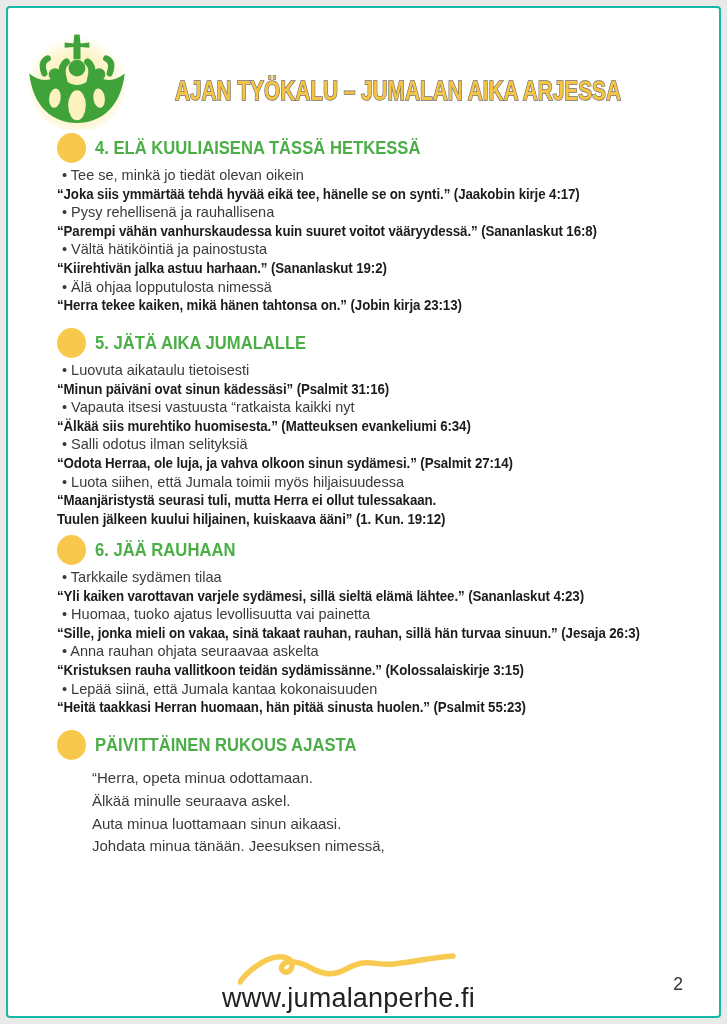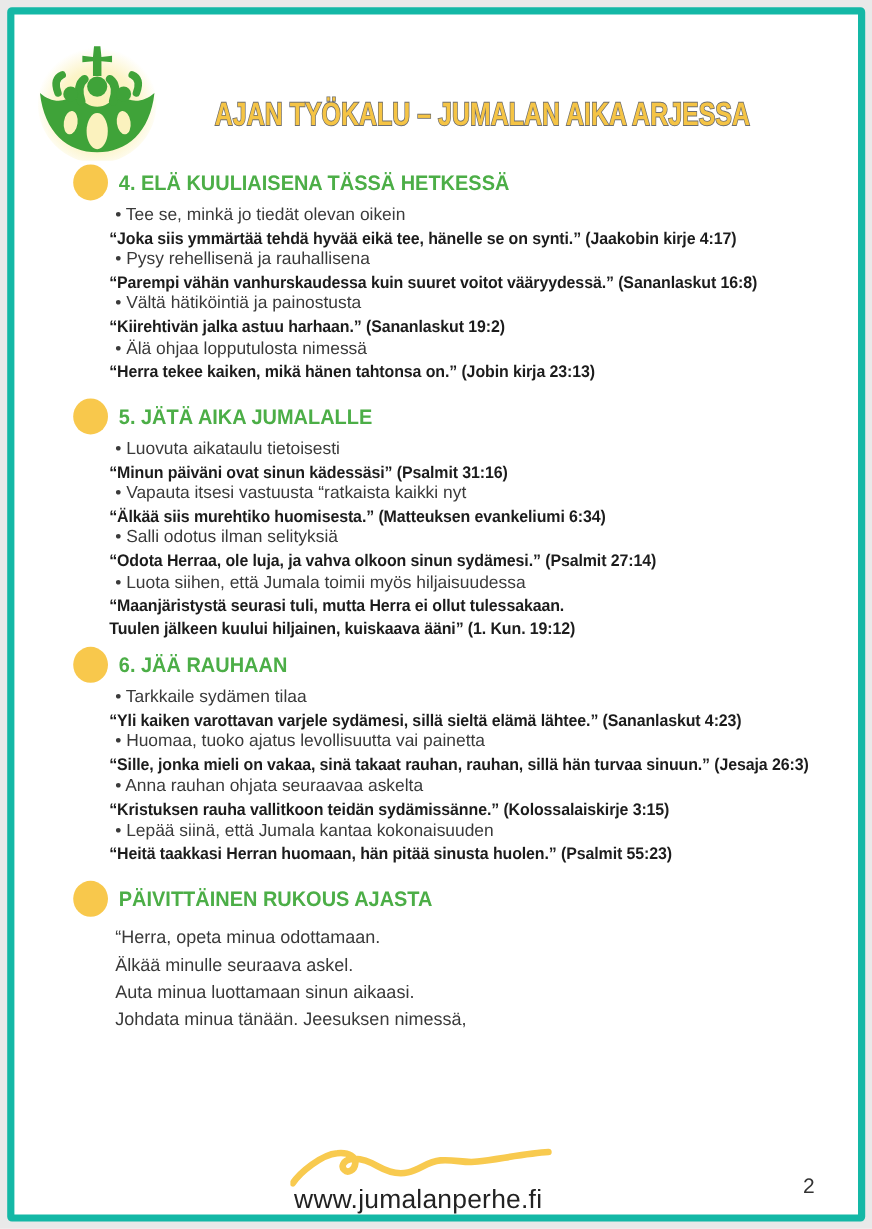--- a/index.html
+++ b/index.html
@@ -6,21 +6,21 @@
   html, body { width: 727px; height: 1024px; }
   body {
     background: #e9e9e9;
     font-family: "Liberation Sans", sans-serif;
     position: relative;
   }
   .page {
     position: absolute;
     left: 6px; top: 6px; right: 6px; bottom: 6px;
     background: #ffffff;
-    border: 6px solid #14b8a6;
+    border: 2px solid #14b8a6;
     border-radius: 4px;
     overflow: hidden;
   }
   
   .logo-wrap {
     position: absolute; left: 16px; top: 16px;
     width: 106px; height: 106px;
   }
   .title-wrap {
     position: absolute; left: 160px; top: 62px;
@@ -36,21 +36,21 @@
   .dot {
     width: 29px; height: 30px; border-radius: 50%;
     background: #F8C84C; flex: 0 0 auto;
   }
   .heading-row h2 {
     margin-left: 9px;
     font-size: 17.5px; font-weight: bold; color: #4CAE47;
     letter-spacing: 0; white-space: nowrap;
     transform: scaleX(0.95); transform-origin: left center;
   }
-  .section-body { margin-left: 30px; margin-top: 3px; }
+  .section-body { margin-top: 3px; }
   .section-body p { line-height: 18.6px; white-space: nowrap; }
   .bullet {
     font-size: 14.5px; color: #3A3A3A; margin-left: 5px;
   }
   .bullet::before { content: "•  "; color: #3A3A3A; }
   .quote {
     font-size: 14px; font-weight: bold; color: #1C1C1C;
     letter-spacing: -0.1px;
     transform: scaleX(0.95); transform-origin: left center;
   }
@@ -60,21 +60,21 @@
     white-space: pre-wrap;
   }
   
   .squiggle-wrap {
     position: absolute; left: 230px; top: 941px;
     width: 224px; height: 40px;
   }
   .website {
     position: absolute; left: 0; right: 30px; top: 975px;
     text-align: center;
-    font-size: 22px; color: #222222; letter-spacing: 0.2px;
+    font-size: 27px; color: #222222; letter-spacing: 0.2px;
   }
   .page-number {
     position: absolute; right: 36px; top: 966px;
     font-size: 17.5px; color: #333333;
   }
 </style>
 </head>
 <body>
 
 <div class="page">

